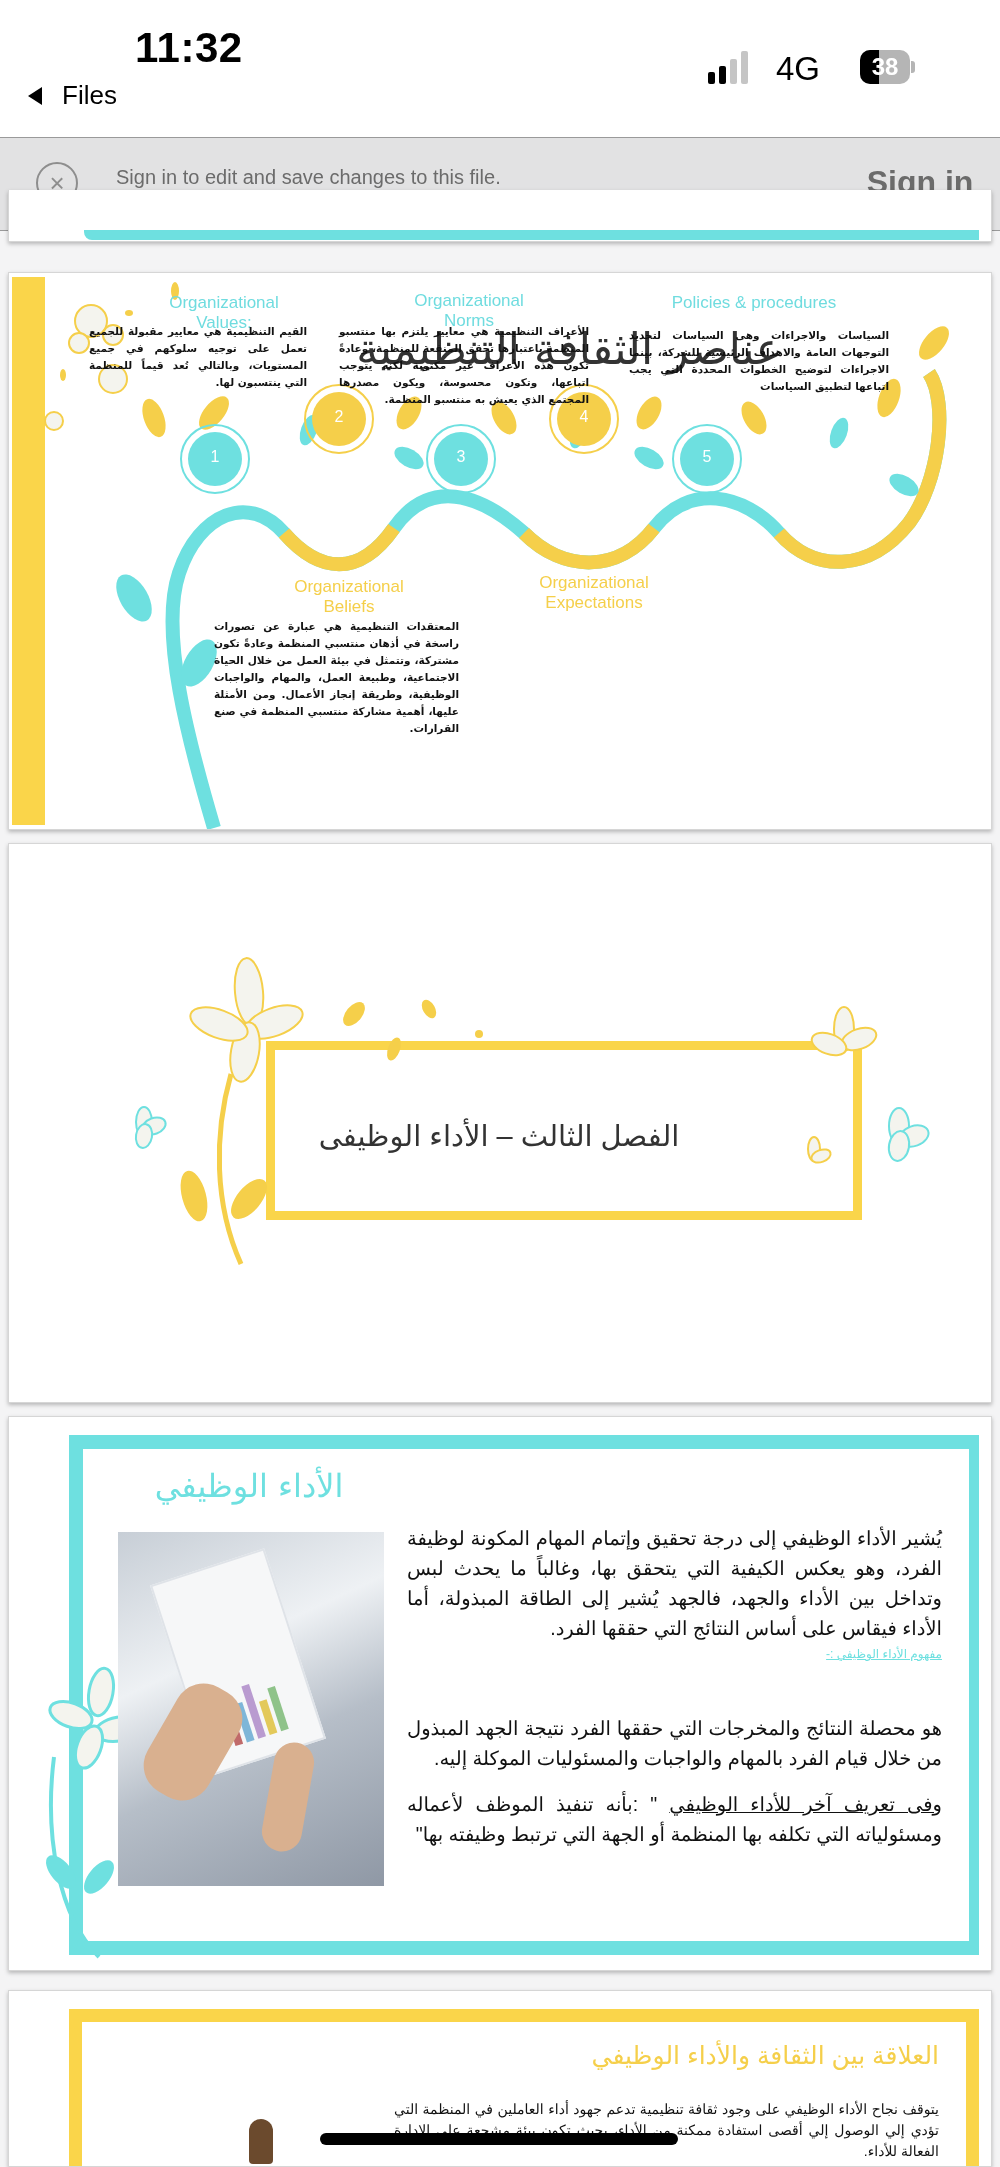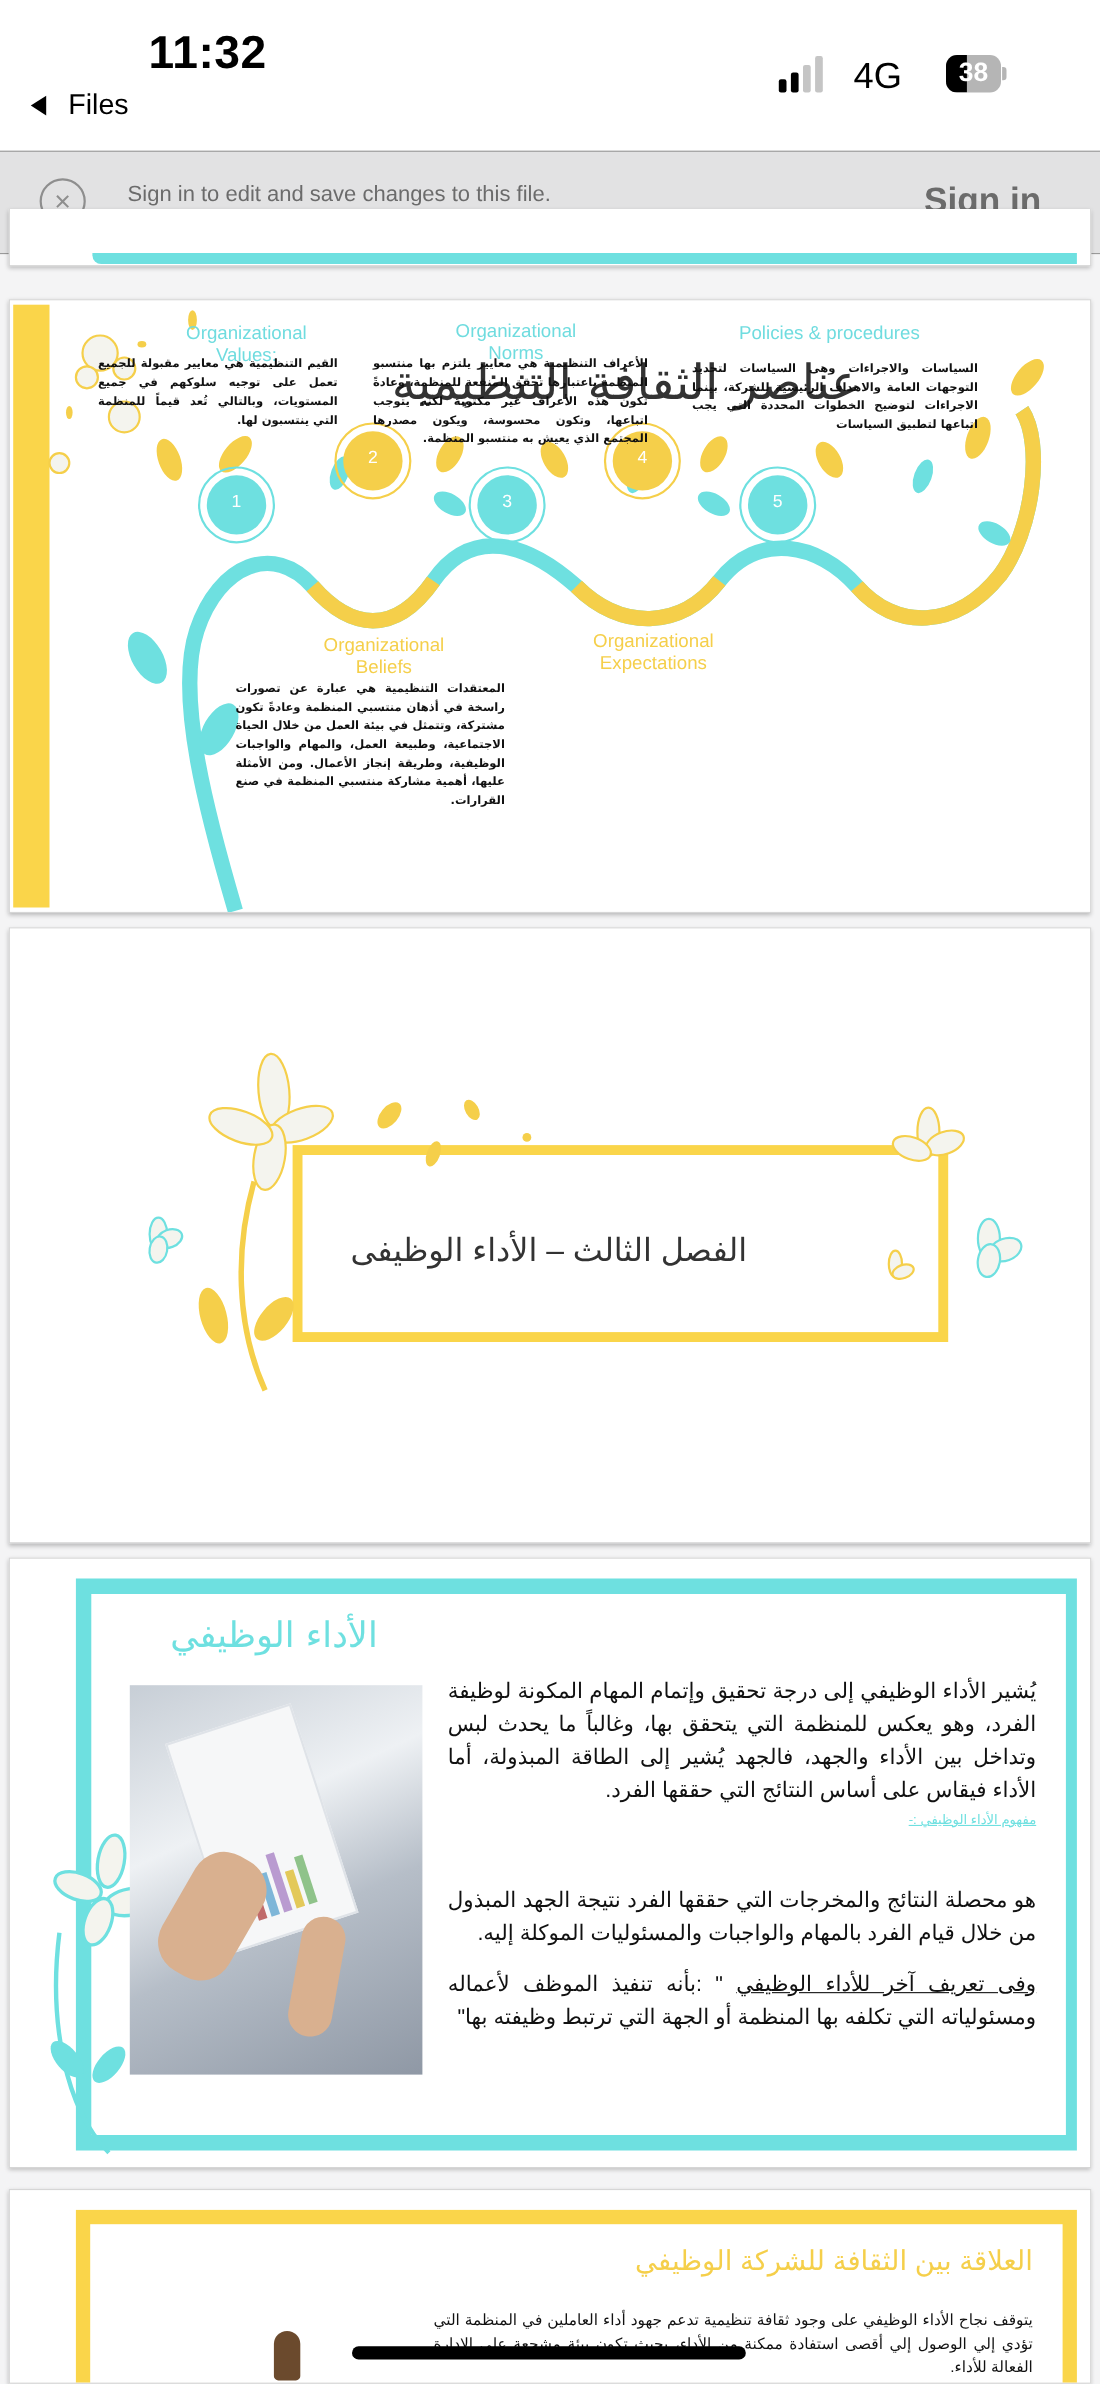--- a/index.html
+++ b/index.html
@@ -13,21 +13,21 @@
   .signal span.dim { background: #c5c5c5; }
   .net { position: absolute; left: 776px; top: 50px; font-size: 33px; color: #000; }
   .battery { position: absolute; left: 860px; top: 50px; width: 50px; height: 34px; border-radius: 10px; background: #b5b5b5; overflow: hidden; display: flex; align-items: center; justify-content: center; }
   .battery .fill { position: absolute; left: 0; top: 0; bottom: 0; width: 19px; background: #000; }
   .battery span { position: relative; font-size: 24px; font-weight: 700; color: #fff; }
   .battery-tip { position: absolute; left: 911px; top: 61px; width: 4px; height: 12px; background: #b5b5b5; border-radius: 0 3px 3px 0; }
 
   .banner { position: absolute; left: 0; top: 137px; width: 1000px; height: 94px; background: #e2e2e3; border-top: 1px solid #9a9a9a; border-bottom: 1px solid #9a9a9a; display: flex; align-items: center; }
   .banner-close { position: absolute; left: 36px; top: 24px; width: 42px; height: 42px; border: 2px solid #8e8e8e; border-radius: 50%; display: flex; align-items: center; justify-content: center; color: #8e8e8e; font-size: 26px; line-height: 1; }
   .banner-text { position: absolute; left: 116px; top: 28px; font-size: 20px; color: #6b6b6b; }
-  .banner-signin { position: absolute; right: 0; width: 160px; top: 26px; font-size: 32px; font-weight: 700; color: #6b6b6b; }
+  .banner-signin { position: absolute; right: 0; width: 160px; top: 26px; font-size: 32px; font-weight: 700; color: #6b6b6b; text-align: center; }
 
   .slide { position: absolute; left: 8px; width: 984px; background: #fff; box-shadow: 0 2px 4px rgba(0,0,0,0.25); border: 1px solid #d6d6d6; overflow: hidden; }
   .prev-slide { top: 200px; height: 42px; top: 195px; }
   .prev-slide .teal-bar { position: absolute; left: 75px; right: 12px; top: 36px; height: 10px; background: #6ee0e0; border-bottom-left-radius: 8px; }
 
   
   .s1 { top: 272px; height: 558px; }
   .s1 .side-bar { position: absolute; left: 3px; top: 4px; width: 33px; height: 548px; background: #fad54a; }
   .s1 .title { position: absolute; left: 320px; top: 50px; width: 480px; text-align: center; font-family: "DejaVu Sans", sans-serif; font-size: 44px; color: #333; direction: rtl; }
   .col-head { position: absolute; text-align: center; font-size: 17px; line-height: 20px; color: #6fdcdf; }
@@ -234,28 +234,28 @@
     <div style="position:absolute;left:105px;top:135px;width:70px;height:70px;display:flex;align-items:flex-end;gap:4px;transform:rotate(-18deg)">
       <div style="width:8px;height:50px;background:#c06a6a"></div>
         <div style="width:8px;height:40px;background:#7eb6d8"></div>
         <div style="width:8px;height:55px;background:#b99bd0"></div>
         <div style="width:8px;height:35px;background:#e3c95a"></div>
         <div style="width:8px;height:45px;background:#8fc38a"></div>
     </div>
     <div style="position:absolute;left:40px;top:150px;width:70px;height:120px;background:#d9b08f;border-radius:30px;transform:rotate(30deg)"></div>
     <div style="position:absolute;left:150px;top:210px;width:40px;height:110px;background:#d9b08f;border-radius:20px;transform:rotate(10deg)"></div>
   </div>
-  <div class="body" style="top:106px">يُشير الأداء الوظيفي إلى درجة تحقيق وإتمام المهام المكونة لوظيفة الفرد، وهو يعكس للمنظمة التي يتحقق بها، وغالباً ما يحدث لبس وتداخل بين الأداء والجهد، فالجهد يُشير إلى الطاقة المبذولة، أما الأداء فيقاس على أساس النتائج التي حققها الفرد.</div>
+  <div class="body" style="top:106px">يُشير الأداء الوظيفي إلى درجة تحقيق وإتمام المهام المكونة لوظيفة الفرد، وهو يعكس الكيفية التي يتحقق بها، وغالباً ما يحدث لبس وتداخل بين الأداء والجهد، فالجهد يُشير إلى الطاقة المبذولة، أما الأداء فيقاس على أساس النتائج التي حققها الفرد.</div>
   <div class="link" style="top:230px">مفهوم الأداء الوظيفي :-</div>
   <div class="body" style="top:296px">هو محصلة النتائج والمخرجات التي حققها الفرد نتيجة الجهد المبذول من خلال قيام الفرد بالمهام والواجبات والمسئوليات الموكلة إليه.</div>
   <div class="body" style="top:372px">
     <span style="text-decoration:underline">وفى تعريف آخر للأداء الوظيفي</span><span> " :بأنه تنفيذ الموظف لأعماله ومسئولياته التي تكلفه بها المنظمة أو الجهة التي ترتبط وظيفته بها"</span>
   </div>
 </div>
 
 <div class="slide s4">
   <div class="outer"></div>
-  <div class="title">العلاقة بين الثقافة للشركة الوظيفي</div>
+  <div class="title">العلاقة بين الثقافة والأداء الوظيفي</div>
   <div class="body">يتوقف نجاح الأداء الوظيفي على وجود ثقافة تنظيمية تدعم جهود أداء العاملين في المنظمة التي تؤدي إلي الوصول إلي أقصى استفادة ممكنة من الأداء، بحيث تكون بيئة مشجعة على الإدارة الفعالة للأداء.</div>
   <div style="position:absolute;left:240px;top:128px;width:24px;height:45px;background:#6b4a2d;border-radius:12px 12px 4px 4px"></div>
 </div>
 
 <div class="home-indicator"></div>
 
 </body></html>

